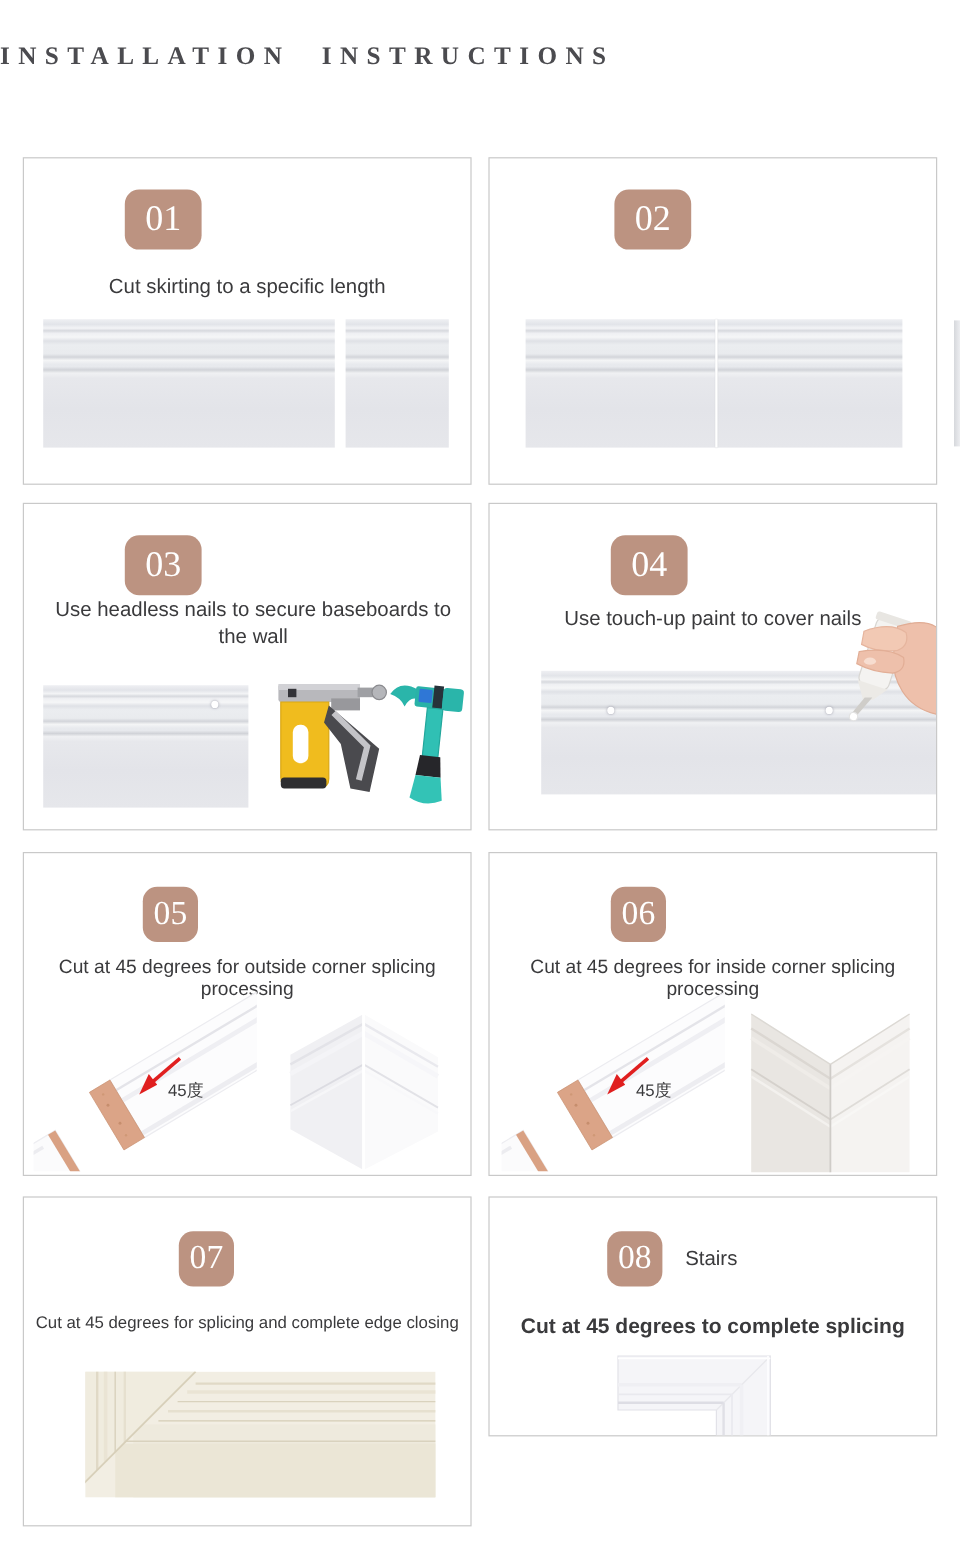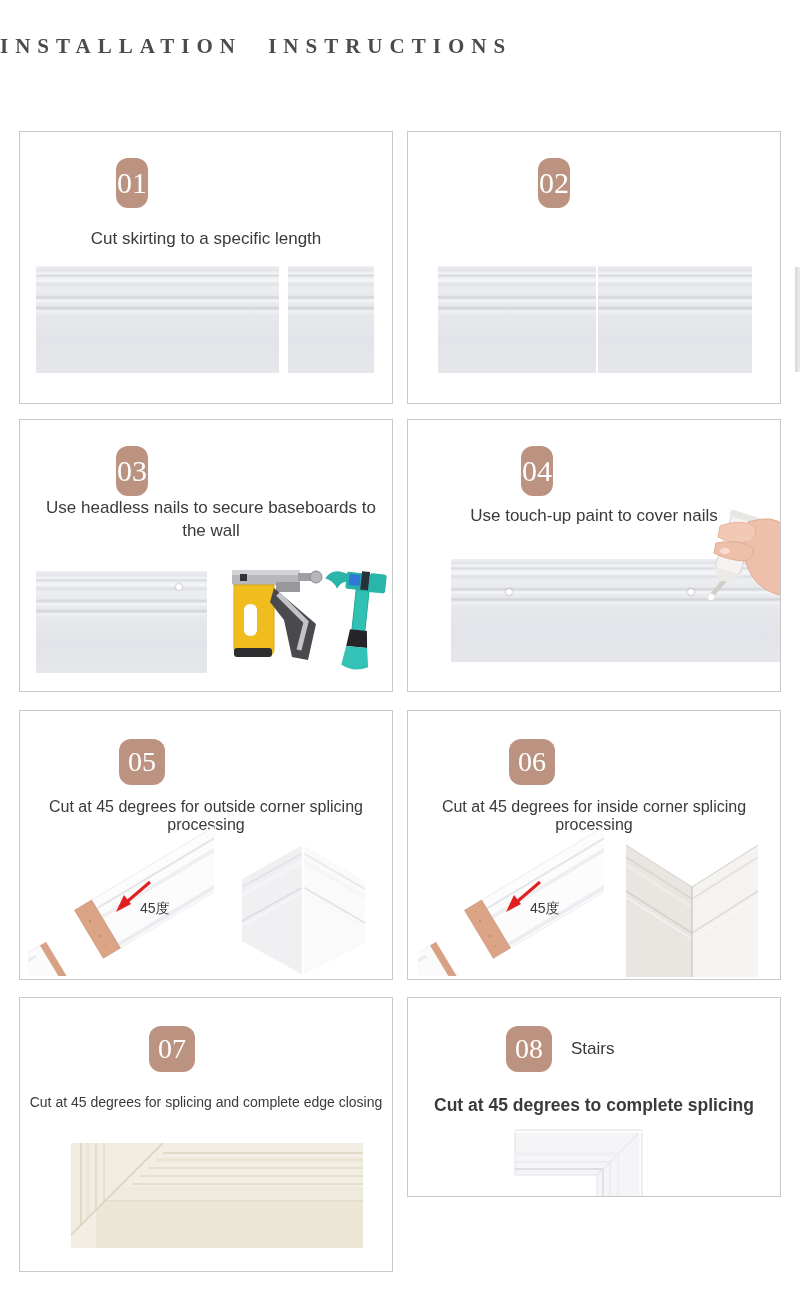--- a/index.html
+++ b/index.html
@@ -5,21 +5,21 @@
   html,body{margin:0;padding:0;background:#ffffff;}
   #stage{position:relative;width:800px;height:1300px;background:#ffffff;overflow:hidden;
          font-family:"Liberation Sans",sans-serif;}
   .page-title{position:absolute;top:34px;left:0;width:800px;text-align:left;
     font-family:"Liberation Serif",serif;font-weight:700;font-size:21px;
     letter-spacing:7px;word-spacing:14px;color:#4b4b4f;}
   .panel{position:absolute;width:374px;background:#fff;border:1px solid #c9c9c9;
     overflow:hidden;box-sizing:border-box;}
   .badge{position:absolute;background:#bc9381;color:#ffffff;border-radius:12px;
     font-family:"Liberation Serif",serif;display:flex;align-items:center;justify-content:center;}
-  .badge.lg{width:32px;height:50px;font-size:30px;margin-left:12px;}
+  .badge.lg{width:64px;height:50px;font-size:30px;}
   .badge.sm{width:46px;height:46px;font-size:28px;}
   .step-text{position:absolute;color:#3a3a3c;text-align:center;}
   .t-center{left:0;width:100%;text-align:center;}
   .fs17{font-size:17px;} .fs13{font-size:16px;} .fs135{font-size:14px;} .fs175{font-size:17.5px;font-weight:bold;}
   .board{position:absolute;
     background:linear-gradient(to bottom,
       #eff0f3 0%, #e2e4e9 4%, #f3f4f6 7%, #d7d9de 9%, #eff0f3 11%,
       #f5f6f7 14%, #dfe1e6 17%, #ebedf0 20%,
       #e9ebee 27%, #d3d5da 29.5%, #f4f5f6 32%, #e8eaee 35%,
       #e7e9ed 37%, #d1d3d8 39.5%, #f0f1f3 42%,
@@ -39,21 +39,21 @@
   <div class="page-title">INSTALLATION INSTRUCTIONS</div>
 
   <div class="panel" style="left:19px;top:131px;height:273px">
     <div class="badge lg" style="left:84px;top:26px">01</div>
     <div class="step-text t-center fs17" style="top:97px">Cut skirting to a specific length</div>
     <div class="board" style="left:16px;top:134px;width:243px;height:107px"></div>
     <div class="board" style="left:268px;top:134px;width:86px;height:107px"></div>
   </div>
 
   <div class="panel" style="left:407px;top:131px;height:273px">
-    <div class="badge lg" style="left:118px;top:26px">02</div>
+    <div class="badge lg" style="left:104px;top:26px">02</div>
     <div class="board" style="left:30px;top:134px;width:314px;height:107px"></div>
     <div class="seam" style="left:188px;top:134px;height:107px"></div>
   </div>
 
   <div class="panel" style="left:19px;top:419px;height:273px">
     <div class="badge lg" style="left:84px;top:26px">03</div>
     <div class="step-text fs17" style="left:25px;top:76px;width:332px;line-height:23px;text-align:center">Use headless nails to secure baseboards to the wall</div>
     <div class="board" style="left:16px;top:151px;width:171px;height:102px"></div>
     <div class="nail" style="left:156px;top:164px"></div>
     <svg class="illu" style="left:206px;top:140px" width="165" height="125" viewBox="0 0 165 125">

